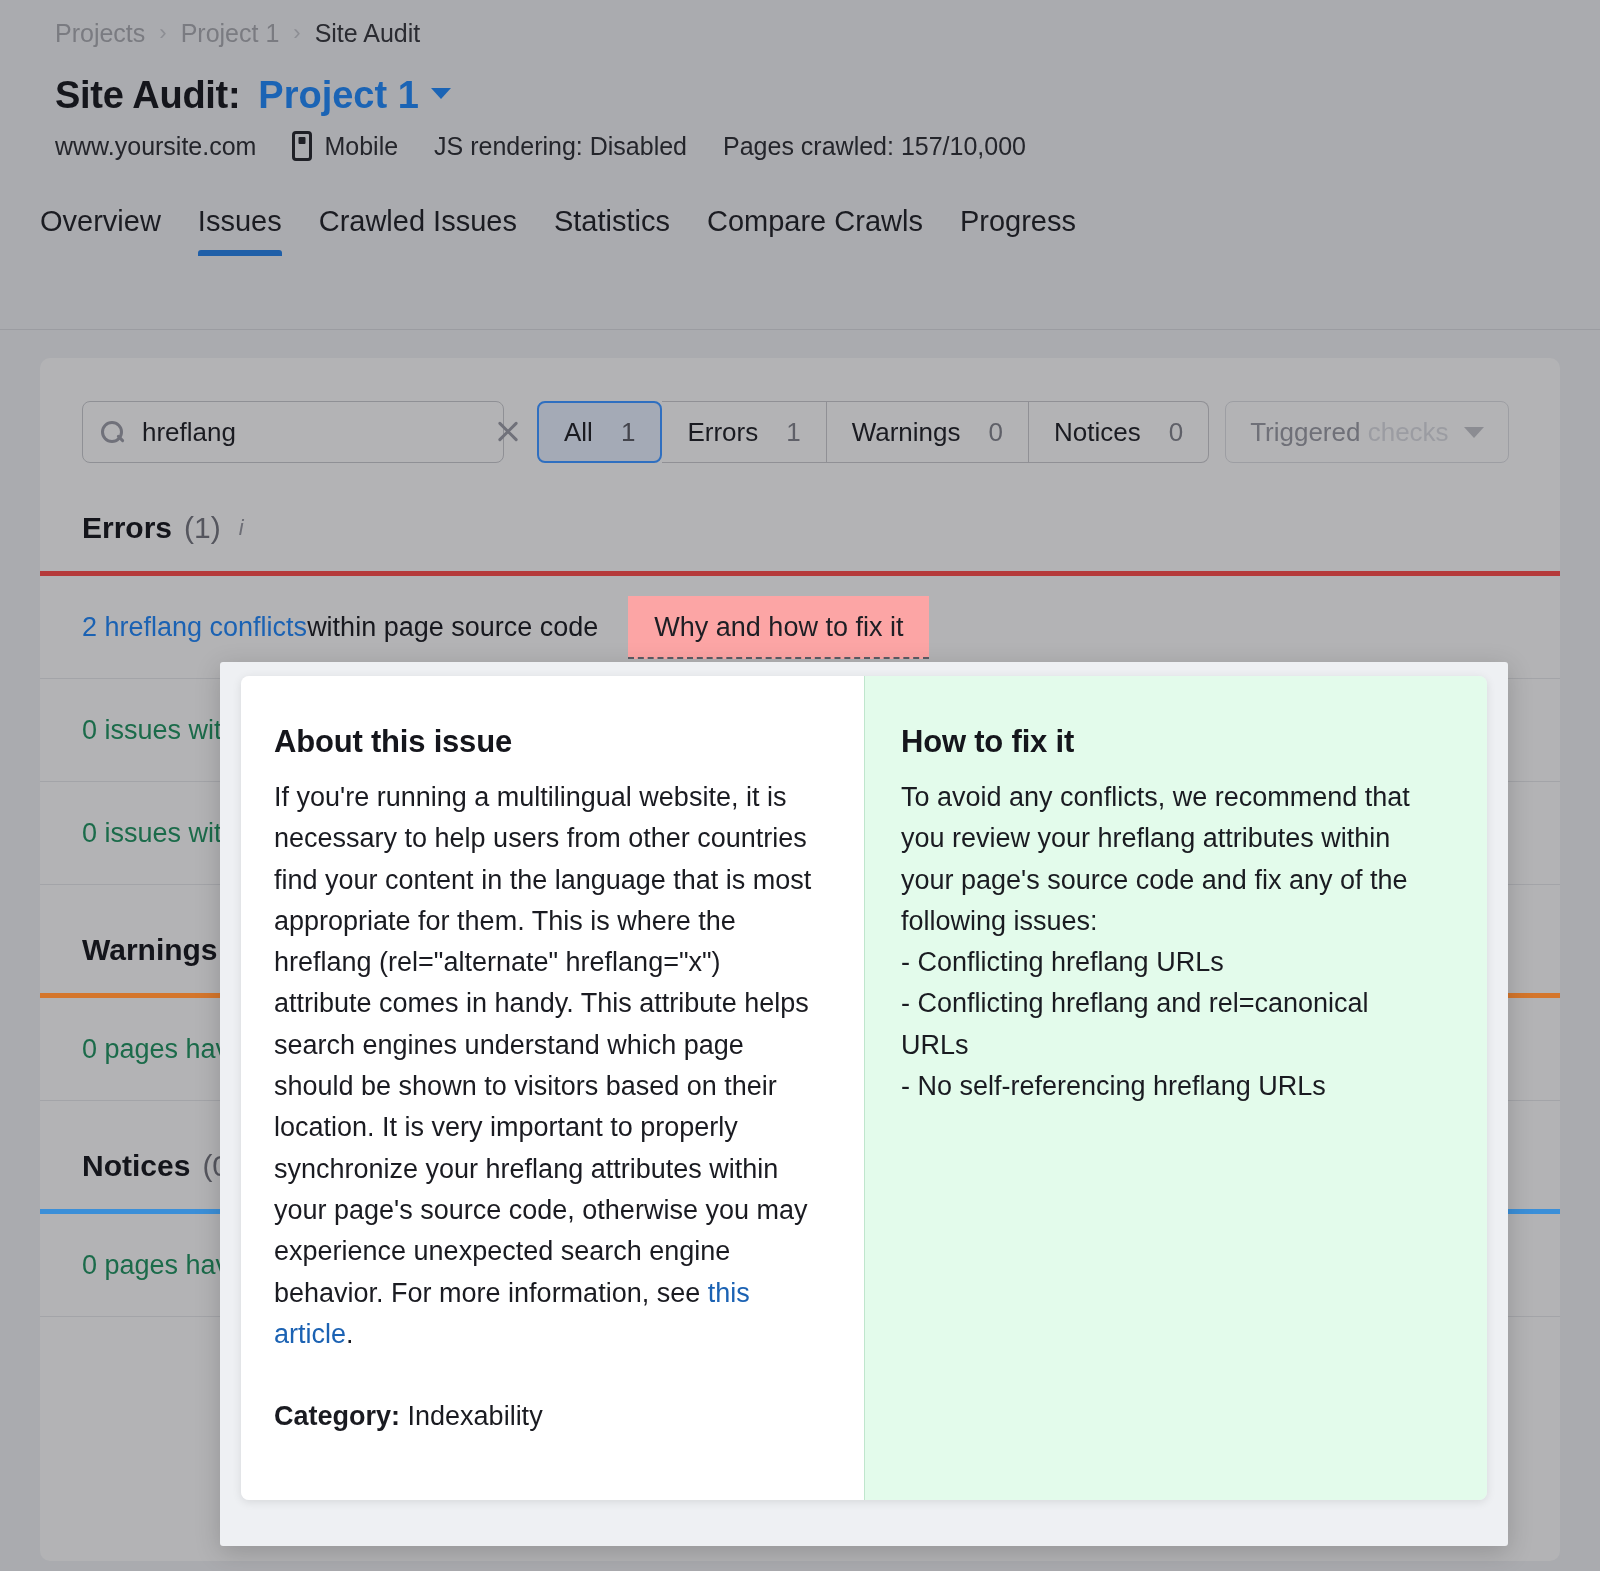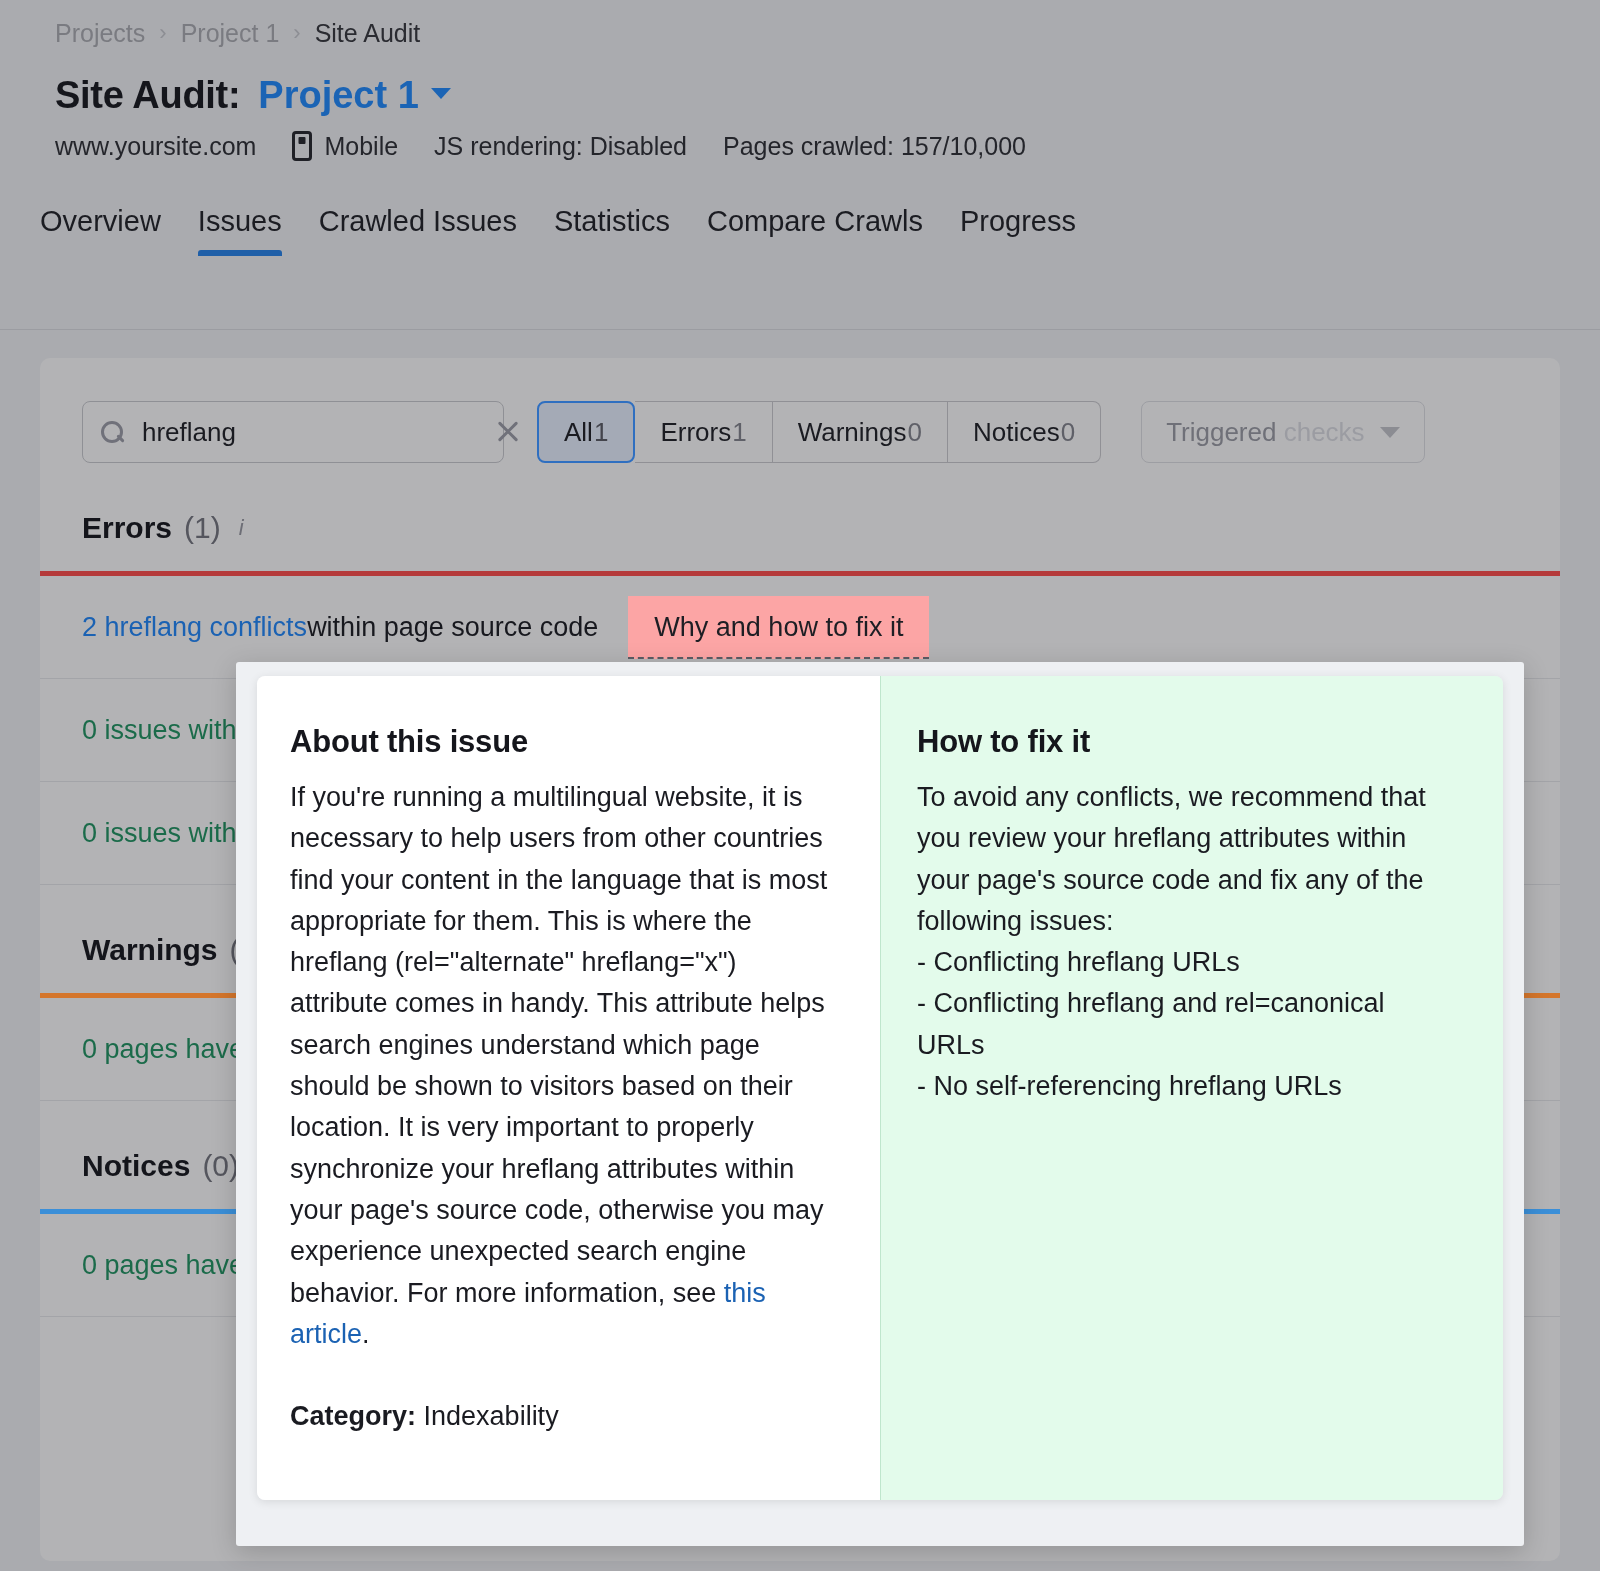--- a/index.html
+++ b/index.html
@@ -114,36 +114,36 @@
   }
   .clear-x::before, .clear-x::after {
     content: ""; position: absolute; left: 0; top: 11px; width: 26px; height: 3px;
     background: #70717a; border-radius: 2px;
   }
   .clear-x::before { transform: rotate(45deg); }
   .clear-x::after { transform: rotate(-45deg); }
 
   .seg-group { display: flex; margin-left: 33px; height: 62px; }
   .seg {
-    display: flex; align-items: center; gap: 1px;
+    display: flex; align-items: center; gap: 28px;
     padding: 0 25px; font-size: 26px; color: #1a1b21;
     border: 1px solid #909095; border-left: none; cursor: pointer;
     background: transparent;
   }
   .seg:first-child { border-left: 1px solid #909095; border-radius: 8px 0 0 8px; }
   .seg:last-child { border-radius: 0 8px 8px 0; }
   .seg .cnt { color: #5f6068; }
   .seg.selected {
     background: #a4aab6; border: 2px solid #2f6fc0; border-radius: 8px;
     position: relative; z-index: 2;
   }
   .seg.selected .cnt { color: #43444c; }
 
   .dropdown {
-    margin-left: 40px; height: 62px; width: 284px;
+    margin-left: 16px; height: 62px; width: 284px;
     border: 1px solid #9d9ea3; border-radius: 8px;
     display: flex; align-items: center; justify-content: space-between;
     padding: 0 24px; cursor: pointer;
   }
   .dd-label { font-size: 26px; }
   .dd-label .s1 { color: #6f7078; }
   .dd-label .s2 { color: #9b9ca2; }
   .dd-caret {
     width: 0; height: 0; border-left: 10px solid transparent;
     border-right: 10px solid transparent; border-top: 11px solid #8b8c92;
@@ -176,21 +176,21 @@
 
   .why-chip {
     margin-left: 30px; background: #fca5a5; color: #1d1e24;
     font-size: 27px; padding: 16px 26px 14px;
     border-bottom: 2px dashed #5b5c64;
     cursor: pointer; white-space: nowrap;
   }
 
   
   .modal-outer {
-    position: absolute; left: 236px; top: 662px; width: 1288px; height: 884px;
+    position: absolute; left: 220px; top: 662px; width: 1288px; height: 884px;
     background: #eef0f3;
     box-shadow: 0 6px 26px rgba(0,0,0,0.18);
     border-radius: 3px;
   }
   .modal-inner {
     position: absolute; left: 21px; top: 14px; right: 21px; bottom: 46px;
     display: flex; border-radius: 8px; overflow: hidden;
     box-shadow: 0 2px 10px rgba(0,0,0,0.10);
   }
   .pane-left {

